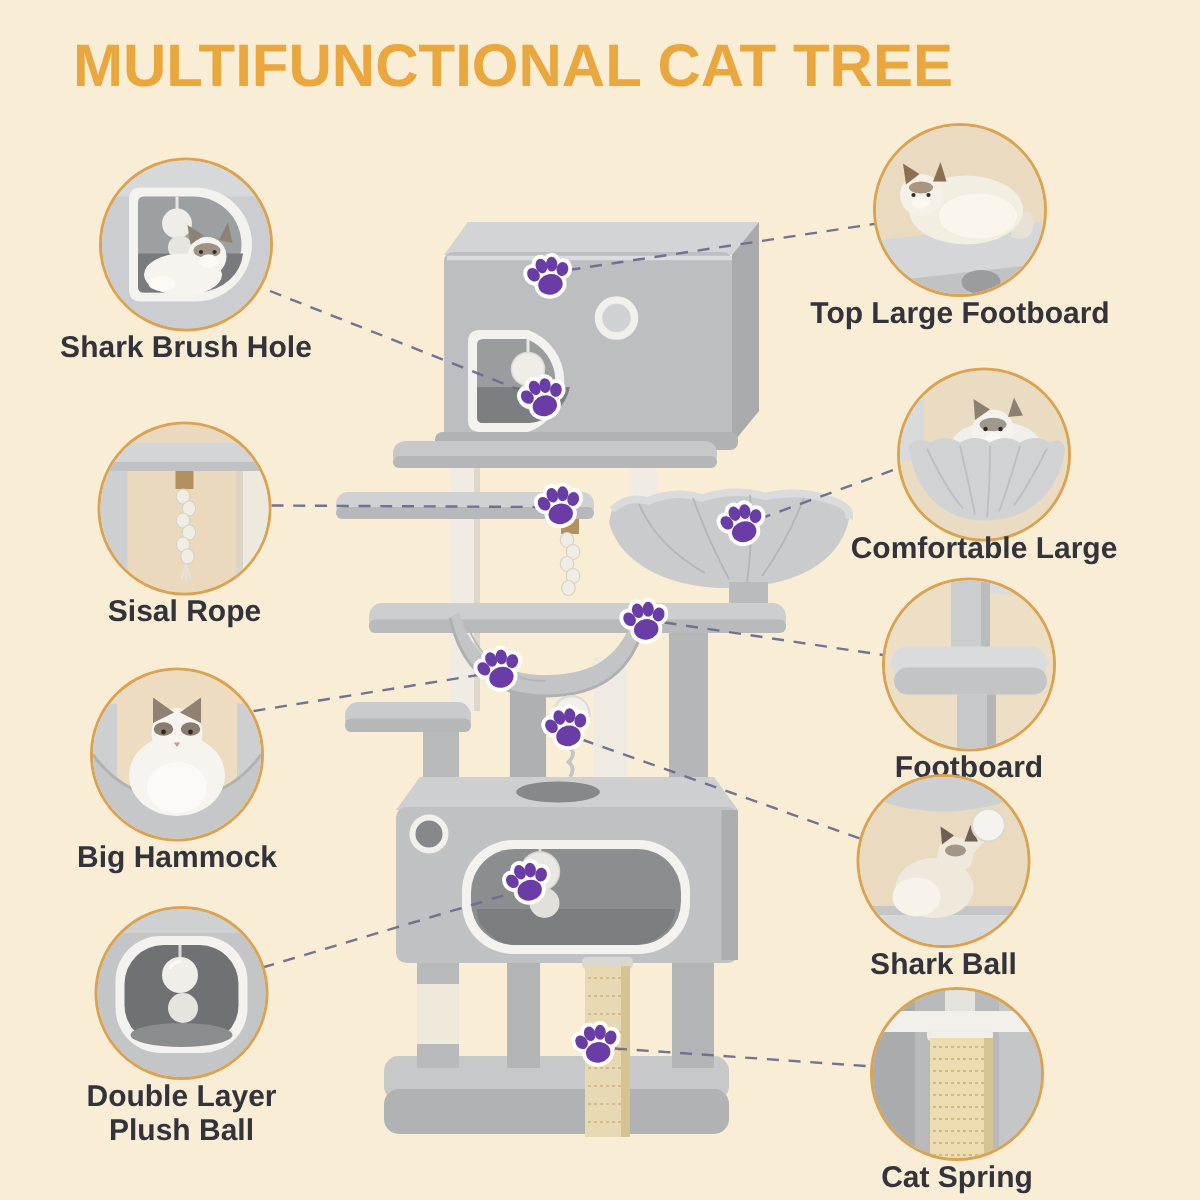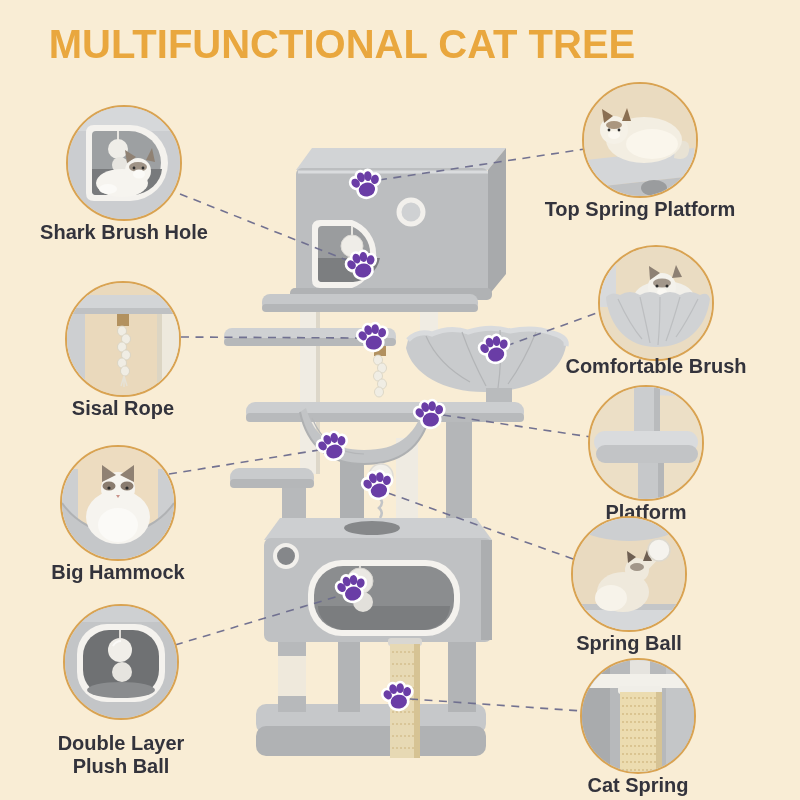--- a/index.html
+++ b/index.html
@@ -19,21 +19,21 @@
     position:absolute;left:0;top:0;width:116px;height:116px;border-radius:50%;
     border:2px solid #d9a352;overflow:hidden;box-sizing:border-box;
     background:#e9dac0;
   }
   .circle svg{display:block;margin:-2px 0 0 -2px;}
   .lbl{
     position:absolute;top:116px;left:50%;transform:translateX(-50%);
     width:240px;text-align:center;
     font-size:20px;font-weight:bold;color:#33333c;line-height:23px;
   }
-  .lbl.narrow{width:170px;margin-top:12px;}
+  .lbl.narrow{width:170px;}
   .lbl.tight{top:110px;}
   .paw-outline{fill:#ffffff;stroke:#ffffff;stroke-width:4;}
   .paw-fill{fill:#6a3da6;}
   .connector{stroke:#6b6b8d;stroke-width:1.6;stroke-dasharray:8 6.5;fill:none;opacity:.95;}
 </style>
 </head>
 <body>
 
 <div class="stage">
 
@@ -316,21 +316,21 @@
         <ellipse cx="70" cy="62" rx="26" ry="15" fill="#faf6ec"></ellipse>
         <circle cx="32" cy="48" r="14" fill="#f5f1e7"></circle>
         <path d="M22,41 L20,27 L31,34 Z" fill="#8a6f52"></path>
         <path d="M40,39 L45,26 L49,39 Z" fill="#8a6f52"></path>
         <ellipse cx="32" cy="43" rx="8" ry="4" fill="#8a6f52" opacity="0.7"></ellipse>
         <ellipse cx="32" cy="53" rx="6" ry="4" fill="#fbf8f1"></ellipse>
         <circle cx="27" cy="48" r="1.4" fill="#2e2e2e"></circle>
         <circle cx="37" cy="48" r="1.4" fill="#2e2e2e"></circle>
       </svg>
     </div>
-    <figcaption class="lbl">Top Spring Platform</figcaption>
+    <figcaption class="lbl">Top Large Footboard</figcaption>
   </figure>
 
   <figure class="callout" style="left:598px;top:245px">
     <div class="circle">
       <svg width="116" height="116" viewBox="0 0 116 116">
         <rect width="116" height="116" fill="#eadcc2"></rect>
         <rect x="0" y="0" width="18" height="62" fill="#d8dadc"></rect>
         <ellipse cx="66" cy="52" rx="30" ry="16" fill="#f1efe9"></ellipse>
         <circle cx="64" cy="42" r="14" fill="#f4f2ec"></circle>
         <path d="M52,35 L51,21 L62,28 Z" fill="#8d8073"></path>
@@ -343,57 +343,57 @@
                  C108,84 88,102 58,102 C30,102 12,82 8,54 Z" fill="#d0d2d4"></path>
         <g stroke="#bcbec0" stroke-width="1.2" fill="none">
           <path d="M20,54 Q32,80 44,94"></path>
           <path d="M42,52 Q48,78 52,98"></path>
           <path d="M62,52 Q62,78 60,100"></path>
           <path d="M82,52 Q74,80 68,96"></path>
           <path d="M100,54 Q88,78 78,92"></path>
         </g>
       </svg>
     </div>
-    <figcaption class="lbl tight">Comfortable Brush</figcaption>
+    <figcaption class="lbl tight">Comfortable Large</figcaption>
   </figure>
 
   <figure class="callout" style="left:588px;top:385px">
     <div class="circle">
       <svg width="116" height="116" viewBox="0 0 116 116">
         <rect width="116" height="116" fill="#ecdfc6"></rect>
         <polygon points="56,0 116,0 116,12 64,10" fill="#d9dbdd"></polygon>
         <rect x="46" y="0" width="26" height="48" fill="#cbcdcf"></rect>
         <rect x="66" y="0" width="6" height="48" fill="#b9bbbd"></rect>
         <rect x="6" y="46" width="104" height="22" rx="11" fill="#d9dbdd"></rect>
         <rect x="8" y="60" width="102" height="18" rx="9" fill="#c2c4c6"></rect>
         <rect x="50" y="78" width="26" height="38" fill="#c6c8ca"></rect>
         <rect x="70" y="78" width="6" height="38" fill="#b4b6b8"></rect>
       </svg>
     </div>
-    <figcaption class="lbl">Platform</figcaption>
+    <figcaption class="lbl">Footboard</figcaption>
   </figure>
 
   <figure class="callout" style="left:571px;top:516px">
     <div class="circle">
       <svg width="116" height="116" viewBox="0 0 116 116">
         <rect width="116" height="116" fill="#e9dac0"></rect>
         <path d="M0,0 H116 V10 C86,30 30,30 0,10 Z" fill="#cdcfd1"></path>
         <rect y="92" width="116" height="24" fill="#d6d8da"></rect>
         <rect y="88" width="116" height="6" fill="#c4c6c8"></rect>
         <ellipse cx="52" cy="76" rx="26" ry="20" fill="#efe9dc"></ellipse>
         <ellipse cx="40" cy="82" rx="16" ry="13" fill="#f7f3ea"></ellipse>
         <path d="M62,64 Q74,50 82,42" stroke="#efe9dc" stroke-width="9" stroke-linecap="round" fill="none"></path>
         <circle cx="66" cy="54" r="12" fill="#efe9dc"></circle>
         <path d="M57,47 L56,35 L65,41 Z" fill="#6e5f52"></path>
         <path d="M72,45 L76,34 L81,45 Z" fill="#6e5f52"></path>
         <ellipse cx="66" cy="51" rx="7" ry="4" fill="#6e5f52" opacity="0.6"></ellipse>
         <circle cx="88" cy="34" r="11" fill="#f5f3ee" stroke="#ddd9cf" stroke-width="1.5"></circle>
       </svg>
     </div>
-    <figcaption class="lbl">Spring Ball</figcaption>
+    <figcaption class="lbl">Shark Ball</figcaption>
   </figure>
 
   <figure class="callout" style="left:580px;top:658px">
     <div class="circle">
       <svg width="116" height="116" viewBox="0 0 116 116">
         <rect width="116" height="116" fill="#b7b9bb"></rect>
         <rect x="0" width="30" height="116" fill="#a9abad"></rect>
         <rect x="86" width="30" height="116" fill="#c4c6c8"></rect>
         <rect x="50" y="0" width="20" height="18" fill="#e5e3de"></rect>
         <rect x="0" y="16" width="116" height="14" fill="#f2f0ea"></rect>

